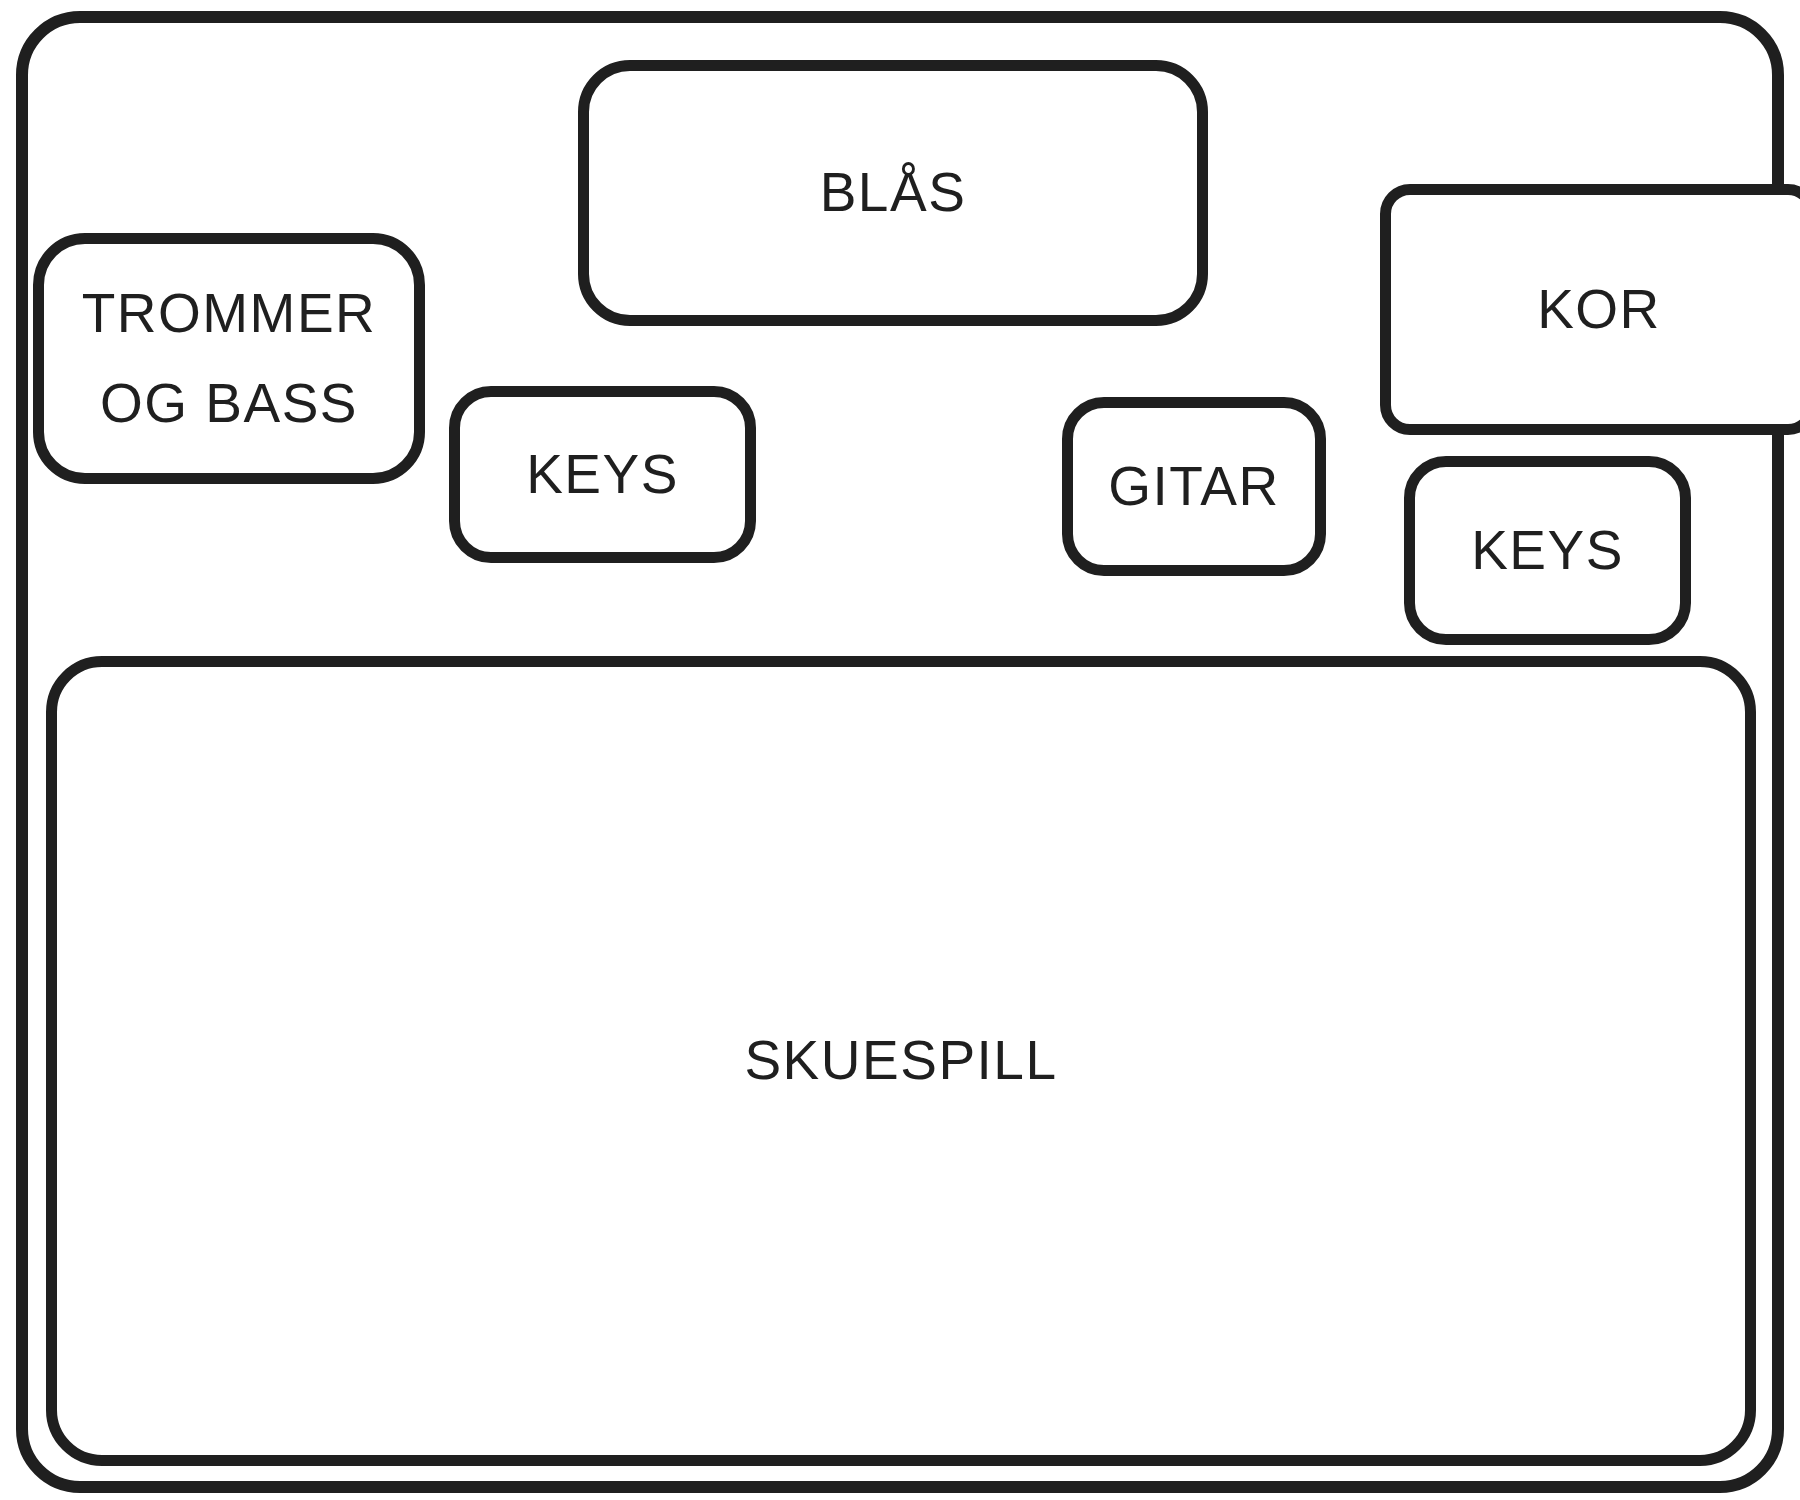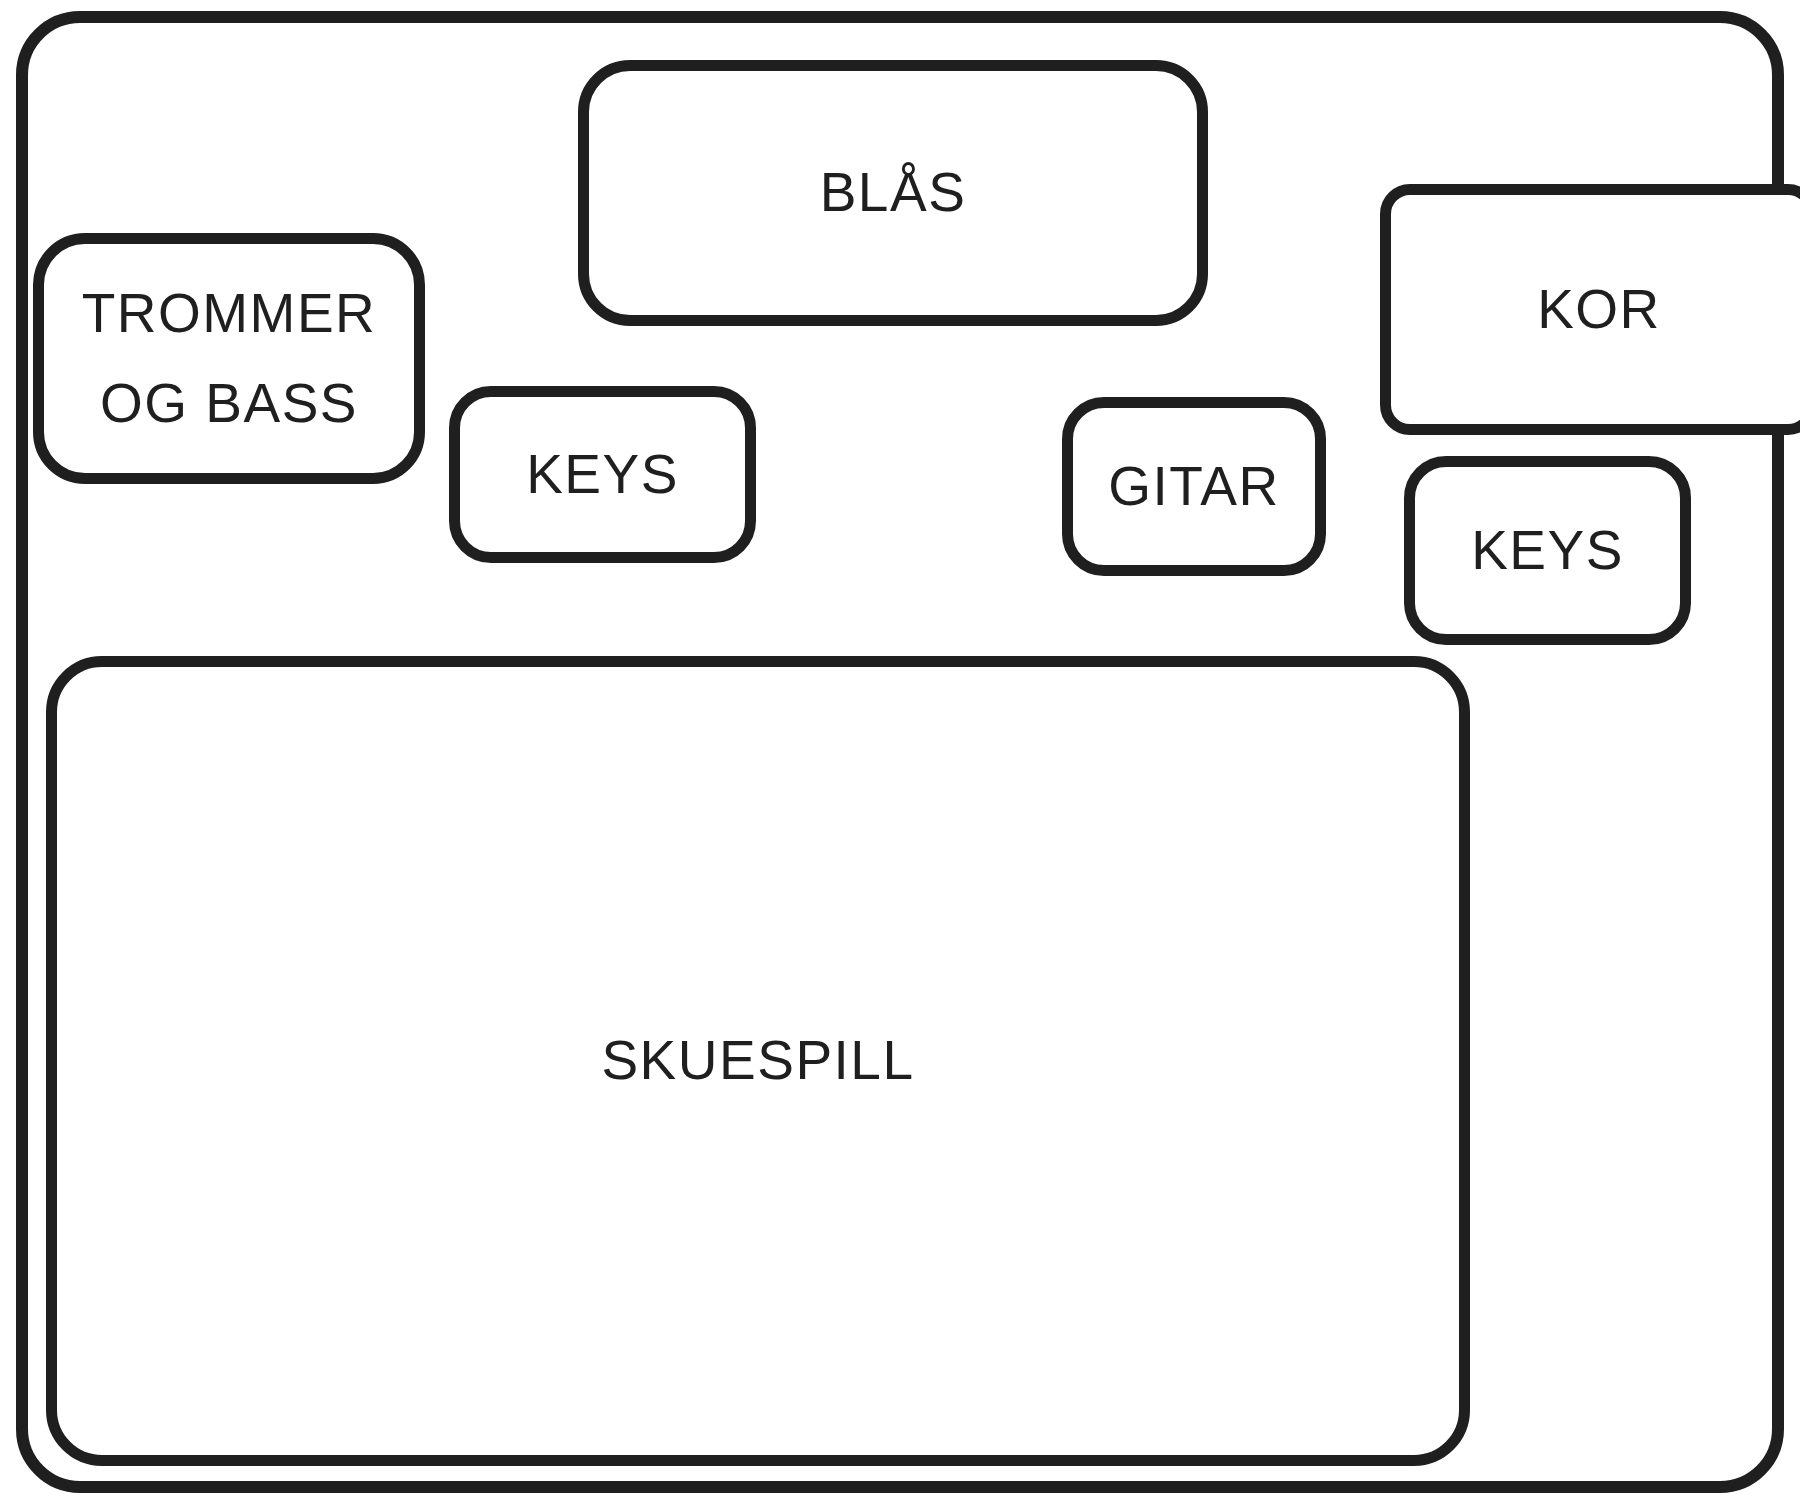--- a/index.html
+++ b/index.html
@@ -44,21 +44,21 @@
     border-radius: 64px;
     background: transparent;
   }
   
   .box-blas        { left: 578px;  top: 60px;  width: 630px;  height: 266px; border-radius: 52px; }
   .box-trommer     { left: 33px;   top: 233px; width: 392px;  height: 251px; border-radius: 52px; }
   .box-keys-left   { left: 449px;  top: 386px; width: 307px;  height: 177px; border-radius: 42px; }
   .box-gitar       { left: 1019px; top: 397px; width: 264px;  height: 179px; border-radius: 42px; margin-left: 43px; }
   .box-kor         { left: 1380px; top: 184px; width: 438px;  height: 251px; border-radius: 30px; }
   .box-keys-right  { left: 1404px; top: 456px; width: 287px;  height: 189px; border-radius: 42px; }
-  .box-skuespill   { left: 46px;   top: 656px; width: 1424px; height: 810px; border-radius: 56px; }
+  .box-skuespill   { left: 46px;   top: 656px; width: 1710px; height: 810px; border-radius: 56px; }
   
   .box-trommer .label { max-width: 330px; }
 </style>
 </head>
 <body style="--line-color: #1f1f1f; --bg-color: #ffffff;">
 
 <div class="canvas">
 
   <div class="box stage-outline"></div>
 

